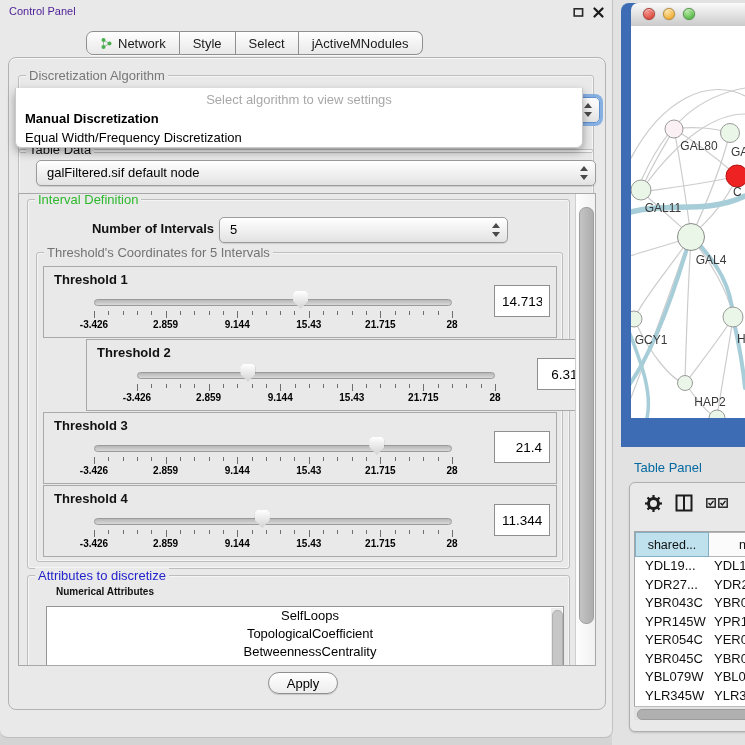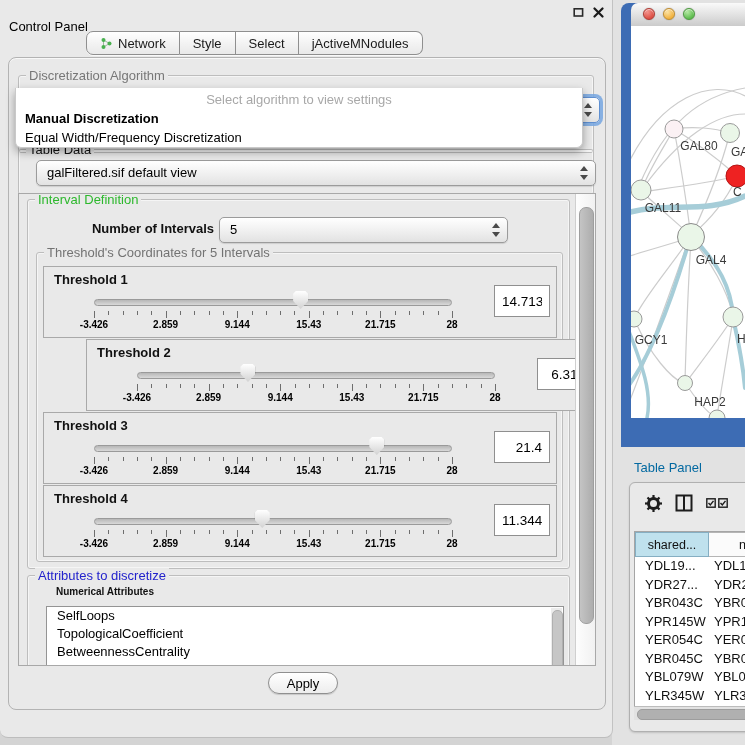--- a/index.html
+++ b/index.html
@@ -3,21 +3,21 @@
 <meta charset="utf-8">
 <style>
   html,body{margin:0;padding:0;}
   body{font-family:"Liberation Sans",sans-serif;}
   .stage{position:relative;width:745px;height:745px;background:#d4d4d4;overflow:hidden;
          font-family:"Liberation Sans",sans-serif;font-size:13px;color:#111;}
   
   .cp{position:absolute;left:0;top:0;width:612px;height:737px;background:#e9e9e9;
       border-right:1px solid #c2c2c2;border-bottom:1px solid #bdbdbd;border-radius:0 0 8px 8px;}
   .cp-titlebar{position:absolute;left:0;top:0;width:100%;height:24px;}
-  .cp-title{position:absolute;left:9px;top:19px;font-size:13px;color:#000000;}
+  .cp-title{position:absolute;left:9px;top:5px;font-size:11px;color:#4c1d95;}
   .win-btn{position:absolute;top:7px;cursor:default;}
   .float-btn{right:28px;}
   .close-btn{right:8px;}
   
   .seg{position:absolute;display:flex;height:24px;filter:drop-shadow(0 1px 0 rgba(255,255,255,.7));}
   .seg-item{display:flex;align-items:center;gap:5px;padding:0 13px;font-size:13px;color:#1a1a1a;
             background:linear-gradient(#ffffff,#f2f2f2 55%,#e9e9e9);border:1px solid #8f8f8f;border-left:none;white-space:nowrap;}
   .seg-item:first-child{border-left:1px solid #8f8f8f;border-radius:7px 0 0 7px;}
   .seg-item:last-child{border-radius:0 7px 7px 0;}
   .seg-item.sel{background:linear-gradient(#9a9a9a,#828282);color:#efefef;border-color:#787878;}
@@ -55,21 +55,21 @@
   .thr-thumb{position:absolute;top:24px;width:15px;height:18px;z-index:3;
              background:linear-gradient(#ffffff,#d2d2d2);filter:drop-shadow(0 1px 1px rgba(0,0,0,.45));
              clip-path:polygon(18% 0,82% 0,100% 15%,100% 55%,50% 100%,0 55%,0 15%);}
   .tick{position:absolute;width:1px;background:#6e6e6e;top:44px;}
   .tick.minor{height:4px;}
   .tick.major{height:7px;}
   .tick-lbl{position:absolute;top:52px;transform:translateX(-50%);font-size:10px;font-weight:bold;color:#000;white-space:nowrap;}
   .thr-value{position:absolute;right:6px;top:18px;width:56px;height:32px;background:#fff;border:1px solid #8f8f8f;
              font-family:"Liberation Sans",sans-serif;font-size:13.5px;text-align:right;padding:0 7px;box-sizing:border-box;}
   
-  .listbox{position:absolute;background:#fff;border:1px solid #949494;}
+  .listbox{position:absolute;background:#fff;border:1px solid #949494;text-align:center;}
   .list-item{height:18px;line-height:18px;padding-left:10px;font-size:13px;color:#000;white-space:nowrap;}
   .list-vscroll{position:absolute;top:1px;right:1px;width:11px;bottom:1px;background:#ececec;}
   .list-vthumb{position:absolute;left:1px;top:2px;width:9px;height:58px;background:#c6c6c6;border-radius:5px;border:1px solid #b0b0b0;}
   
   .apply-btn{position:absolute;left:259px;top:614px;width:70px;height:22px;border:1px solid #8f8f8f;border-radius:11px;
              background:linear-gradient(#ffffff,#ededed);font-size:13px;font-family:"Liberation Sans",sans-serif;
              box-shadow:0 1px 1px rgba(0,0,0,.15);}
   
   .right-bg{position:absolute;left:612px;top:0;width:133px;height:745px;background:#e2e2e2;}
   .net-frame{position:absolute;left:621px;top:3px;width:124px;height:444px;background:#3d6cb4;border-top-left-radius:8px;}
@@ -154,21 +154,21 @@
         <div class="popup-placeholder">Select algorithm to view settings</div>
         <div id="popup-options" style="position:absolute;left:0;top:21px;right:0;">
             <div class="popup-opt sel" style="top: 0px;">Manual Discretization</div>
             <div class="popup-opt" style="top: 19px;">Equal Width/Frequency Discretization</div>
           </div>
       </div>
 
       <div class="group" style="left:9px;top:91px;width:574px;height:44px;">
         <span class="group-title">Table Data</span>
         <div class="combo" style="left:17px;top:10px;width:558px;">
-          <span class="combo-text">galFiltered.sif default view</span>
+          <span class="combo-text">galFiltered.sif default node</span>
           <span class="stepper"></span>
         </div>
       </div>
 
       <div class="scrollpane">
 
         <div class="group" style="left:8px;top:5px;width:541px;height:368px;">
           <span class="group-title" style="color:#2db82d;">Interval Definition</span>
 
           <div style="position:absolute;left:40px;top:21px;width:146px;text-align:right;font-weight:bold;font-size:13px;">Number of Intervals</div>

